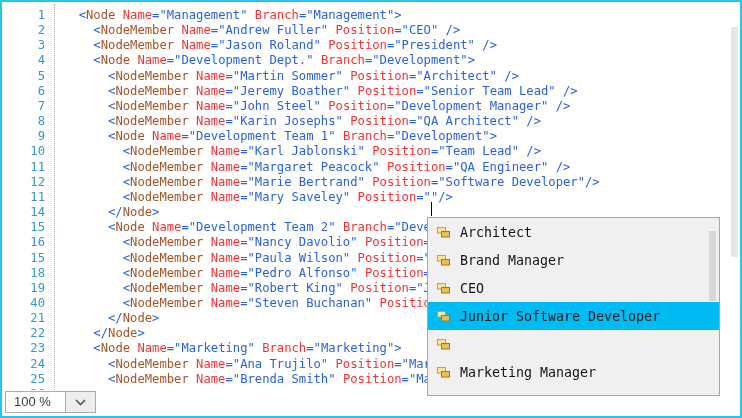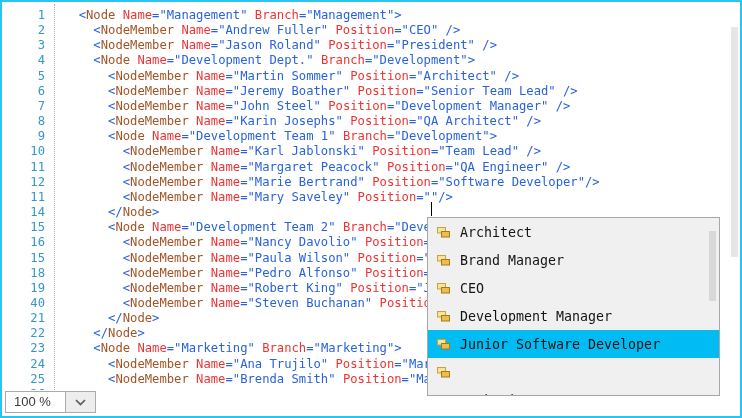--- a/index.html
+++ b/index.html
@@ -153,24 +153,20 @@
             <rect x="5.5" y="5.5" width="8" height="5.5" fill="#EDBE4F" stroke="#A8790B"></rect>
           </svg><span>Architect</span></div>
         <div class="item"><svg class="ic" width="15" height="13" viewBox="0 0 15 13">
             <rect x="1.5" y="1.5" width="8" height="5.5" fill="#F7E49C" stroke="#C9A13B"></rect>
             <rect x="5.5" y="5.5" width="8" height="5.5" fill="#EDBE4F" stroke="#A8790B"></rect>
           </svg><span>Brand Manager</span></div>
         <div class="item"><svg class="ic" width="15" height="13" viewBox="0 0 15 13">
             <rect x="1.5" y="1.5" width="8" height="5.5" fill="#F7E49C" stroke="#C9A13B"></rect>
             <rect x="5.5" y="5.5" width="8" height="5.5" fill="#EDBE4F" stroke="#A8790B"></rect>
           </svg><span>CEO</span></div>
-        <div class="item"><svg class="ic" width="15" height="13" viewBox="0 0 15 13">
-            <rect x="1.5" y="1.5" width="8" height="5.5" fill="#F7E49C" stroke="#C9A13B"></rect>
-            <rect x="5.5" y="5.5" width="8" height="5.5" fill="#EDBE4F" stroke="#A8790B"></rect>
-          </svg><span>Development Manager</span></div>
         <div class="item sel"><svg class="ic" width="15" height="13" viewBox="0 0 15 13">
             <rect x="1.5" y="1.5" width="8" height="5.5" fill="#F7E49C" stroke="#C9A13B"></rect>
             <rect x="5.5" y="5.5" width="8" height="5.5" fill="#EDBE4F" stroke="#A8790B"></rect>
           </svg><span>Junior Software Developer</span></div>
         <div class="item"><svg class="ic" width="15" height="13" viewBox="0 0 15 13">
             <rect x="1.5" y="1.5" width="8" height="5.5" fill="#F7E49C" stroke="#C9A13B"></rect>
             <rect x="5.5" y="5.5" width="8" height="5.5" fill="#EDBE4F" stroke="#A8790B"></rect>
           </svg></div>
         <div class="item"><svg class="ic" width="15" height="13" viewBox="0 0 15 13">
             <rect x="1.5" y="1.5" width="8" height="5.5" fill="#F7E49C" stroke="#C9A13B"></rect>

